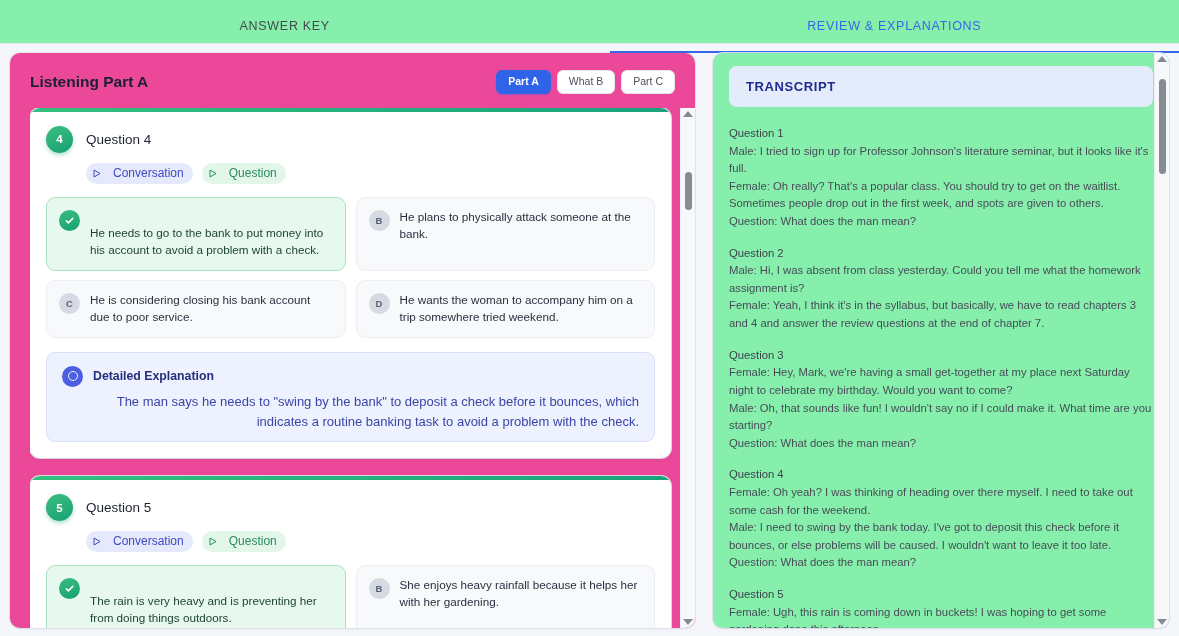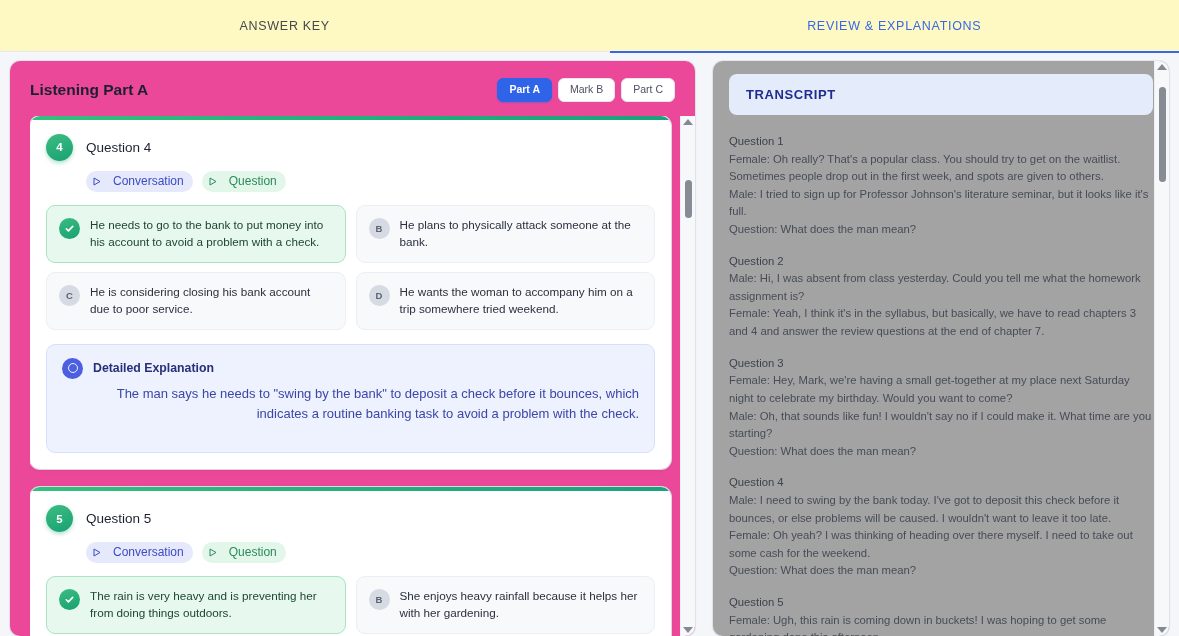--- a/index.html
+++ b/index.html
@@ -6,23 +6,23 @@
   html, body {
     width: 1179px; height: 636px;
     background: #f4f6fa;
     font-family: "Liberation Sans", sans-serif;
     overflow: hidden;
     -webkit-font-smoothing: antialiased;
   }
 
   
   .tabbar {
-    height: 52px;
+    height: 44px;
     display: flex;
-    background: #fef9c3;
+    background: #86efac;
     border-bottom: 1px solid #e4e7ee;
     gap: 40px;
   }
   .tab {
     flex: 1;
     display: flex; align-items: center; justify-content: center;
     font-size: 12.5px;
     letter-spacing: .7px;
     color: #44484f;
     cursor: pointer;
@@ -154,29 +154,29 @@
     background: #d6dae2; color: #5a6172;
     margin-top: 1px;
   }
   .option.correct .opt-mark {
     background: linear-gradient(160deg,#3cbd82,#17a06f);
     color: #fff;
   }
   .opt-text {
     font-size: 11.7px; line-height: 1.45; color: #2b3040;
   }
-  .option.correct .opt-text { color: #1f4435; }
+  .option.correct .opt-text { color: #1f4435; margin-top: 16px; }
 
   
   .explain {
     margin-top: 14px;
     background: #eef1fe;
     border: 1px solid #d8dffb;
     border-radius: 9px;
-    padding: 13px 15px 27px 15px;
+    padding: 13px 15px 8px 15px;
   }
   .explain-head { display: flex; align-items: center; gap: 10px; }
   .explain-dot {
     width: 21px; height: 21px; border-radius: 50%;
     background: #4b5fe0;
     display: flex; align-items: center; justify-content: center;
     flex: none;
   }
   .explain-dot span {
     width: 10px; height: 10px; border-radius: 50%;
@@ -215,21 +215,21 @@
     background: #868b94;
     cursor: pointer;
   }
 
   .left-sbar { top: 0; bottom: 0; right: 0; }
   .left-sbar .thumb { top: 50px; height: 38px; }
 
   
   .right-panel {
     flex: 1;
-    background: #a3a3a3;
+    background: #86efac;
     border-radius: 10px;
     box-shadow: 0 1px 3px rgba(22,30,60,.07), 0 0 0 1px rgba(227,231,239,.9);
     position: relative;
     overflow: hidden;
   }
   .right-inner {
     padding: 13px 16px 0 16px;
     height: 100%;
     overflow: hidden;
   }
@@ -267,21 +267,21 @@
 </div>
 
 <div class="workspace">
 
   <div class="left-panel">
 
     <div class="left-head">
       <div class="left-title">Listening Part A</div>
       <div class="part-toggle">
         <button class="part-btn active">Part A</button>
-        <button class="part-btn">Mark B</button>
+        <button class="part-btn">What B</button>
         <button class="part-btn">Part C</button>
       </div>
     </div>
 
     <div class="q-scroll-wrap">
       <div class="q-list">
 
         <div class="q-card">
           <div class="q-stripe"></div>
           <div class="q-inner">
@@ -407,42 +407,42 @@
   </div>
 
   <div class="right-panel">
     <div class="right-inner">
       <div class="transcript-head">TRANSCRIPT</div>
 
       <div class="transcript-body">
 
         <div class="t-block">
           <div class="t-line qlabel">Question 1</div>
+          <div class="t-line">Male: I tried to sign up for Professor Johnson's literature seminar, but it looks like it's full.</div>
           <div class="t-line">Female: Oh really? That's a popular class. You should try to get on the waitlist. Sometimes people drop out in the first week, and spots are given to others.</div>
-          <div class="t-line">Male: I tried to sign up for Professor Johnson's literature seminar, but it looks like it's full.</div>
           <div class="t-line">Question: What does the man mean?</div>
         </div>
 
         <div class="t-block">
           <div class="t-line qlabel">Question 2</div>
           <div class="t-line">Male: Hi, I was absent from class yesterday. Could you tell me what the homework assignment is?</div>
           <div class="t-line">Female: Yeah, I think it's in the syllabus, but basically, we have to read chapters 3 and 4 and answer the review questions at the end of chapter 7.</div>
         </div>
 
         <div class="t-block">
           <div class="t-line qlabel">Question 3</div>
           <div class="t-line">Female: Hey, Mark, we're having a small get-together at my place next Saturday night to celebrate my birthday. Would you want to come?</div>
           <div class="t-line">Male: Oh, that sounds like fun! I wouldn't say no if I could make it. What time are you starting?</div>
           <div class="t-line">Question: What does the man mean?</div>
         </div>
 
         <div class="t-block">
           <div class="t-line qlabel">Question 4</div>
+          <div class="t-line">Female: Oh yeah? I was thinking of heading over there myself. I need to take out some cash for the weekend.</div>
           <div class="t-line">Male: I need to swing by the bank today. I've got to deposit this check before it bounces, or else problems will be caused. I wouldn't want to leave it too late.</div>
-          <div class="t-line">Female: Oh yeah? I was thinking of heading over there myself. I need to take out some cash for the weekend.</div>
           <div class="t-line">Question: What does the man mean?</div>
         </div>
 
         <div class="t-block">
           <div class="t-line qlabel">Question 5</div>
           <div class="t-line">Female: Ugh, this rain is coming down in buckets! I was hoping to get some gardening done this afternoon.</div>
 
         </div>
 
       </div>

